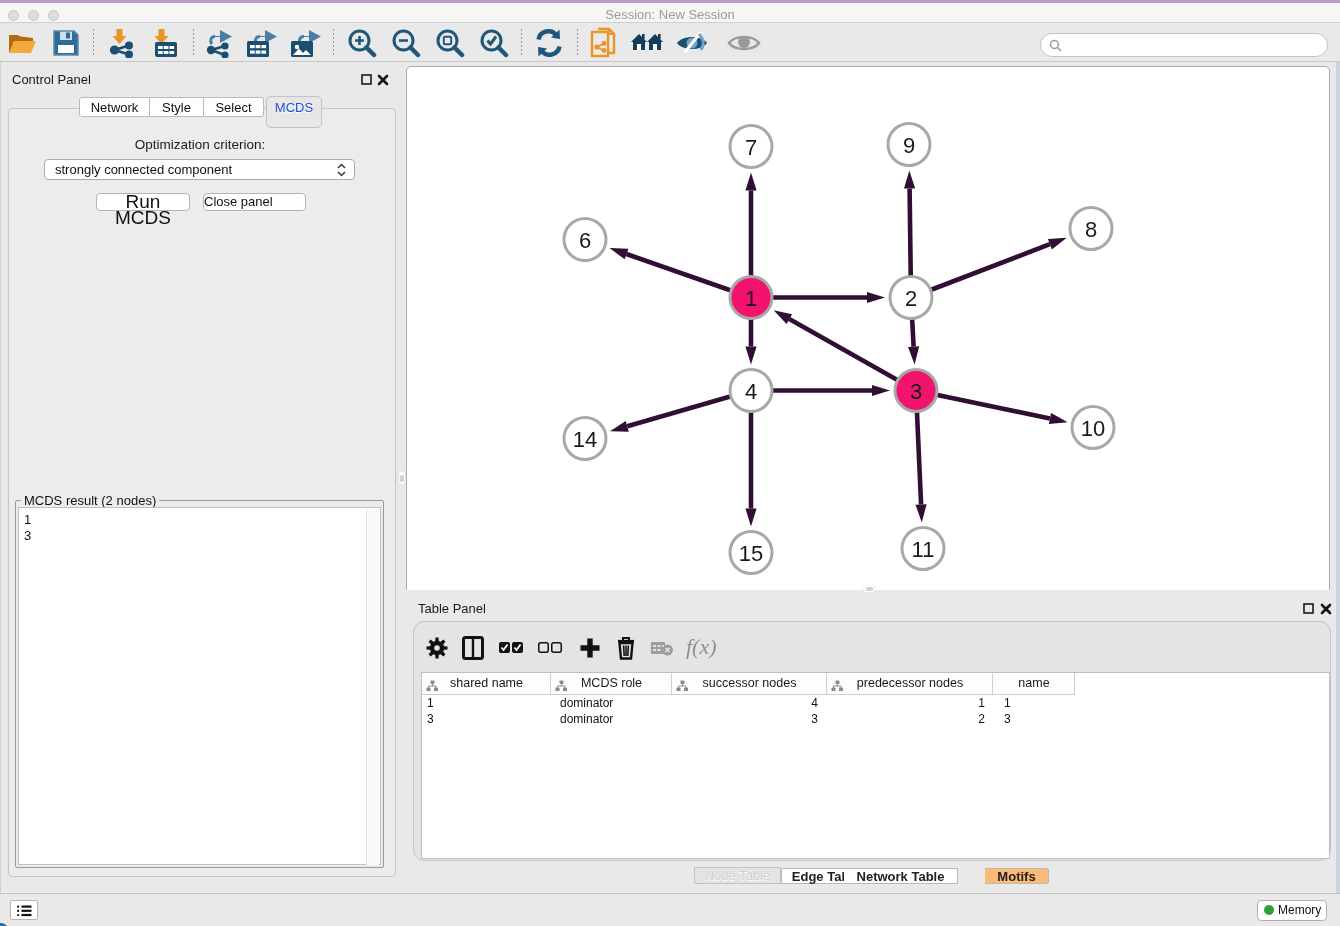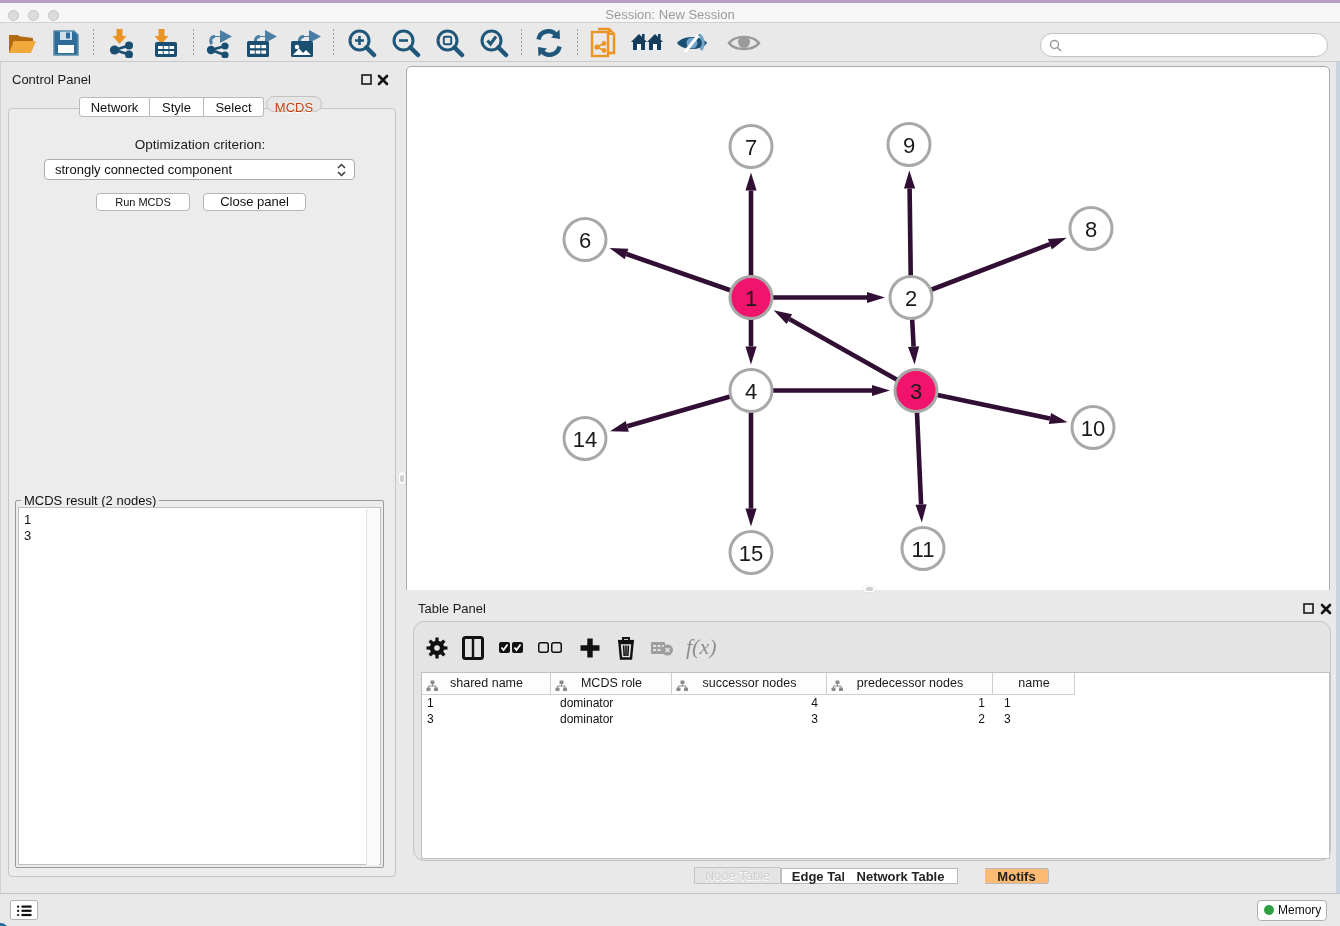--- a/index.html
+++ b/index.html
@@ -163,31 +163,31 @@
     </svg>
   <svg class="abs" style="left:377px;top:11px" width="12" height="12" viewBox="0 0 12 12">
       <path d="M2,2 L10,10 M10,2 L2,10" stroke="#111" stroke-width="2.6" stroke-linecap="round"></path>
     </svg>
 
   <div class="abs" style="left:8px;top:45px;width:388px;height:769px;background:#ececec;border:1px solid #c5c5c5;border-radius:4px"></div>
 
   <div class="abs" style="left:79px;top:34px;width:71px;height:20px;background:#fff;border:1px solid #b9b9b9;border-radius:3px 0 0 3px;text-align:center;font-size:13px;color:#111;line-height:19px">Network</div>
   <div class="abs" style="left:150px;top:34px;width:54px;height:20px;background:#fff;border:1px solid #b9b9b9;border-left:none;text-align:center;font-size:13px;color:#111;line-height:19px">Style</div>
   <div class="abs" style="left:204px;top:34px;width:60px;height:20px;background:#fff;border:1px solid #b9b9b9;border-left:none;border-radius:0 3px 3px 0;text-align:center;font-size:13px;color:#111;line-height:19px">Select</div>
-  <div class="abs" style="left:266px;top:33px;width:56px;height:16px;background:#e7e7e7;border:1px solid #c2c2c2;border-radius:11px;text-align:center;font-size:13px;color:#c2410c;line-height:21px;text-shadow:0 1px 0 #fff">MCDS</div>
+  <div class="abs" style="left:266px;top:33px;width:56px;height:32px;background:#e7e7e7;border:1px solid #c2c2c2;border-radius:5px;text-align:center;font-size:13px;color:#1d4ed8;line-height:21px;text-shadow:0 1px 0 #fff">MCDS</div>
 
   <div class="abs" style="left:0;top:74px;width:400px;text-align:center;font-size:13.5px;color:#1a1a1a">Optimization criterion:</div>
   <div class="abs" style="left:44px;top:96px;width:311px;height:21px;background:#fff;border:1px solid #ababab;border-radius:4px;font-size:13px;color:#111;line-height:19px;padding-left:10px">strongly connected component
     <svg class="abs" style="right:7px;top:3px" width="11" height="14" viewBox="0 0 11 14">
         <path d="M2,5 L5.5,1.5 L9,5" fill="none" stroke="#444" stroke-width="1.7" stroke-linejoin="round"></path>
         <path d="M2,9 L5.5,12.5 L9,9" fill="none" stroke="#444" stroke-width="1.7" stroke-linejoin="round"></path>
       </svg>
   </div>
-  <div class="abs" style="left:96px;top:130px;width:94px;height:18px;background:#fff;border:1px solid #b5b5b5;border-radius:4px;text-align:center;font-size:11px;color:#111;line-height:16px">Run MCDS</div>
-  <div class="abs" style="left:203px;top:130px;width:103px;height:18px;background:#fff;border:1px solid #b5b5b5;border-radius:4px;text-align:center;font-size:13px;color:#111;line-height:16px">Close panel</div>
+  <div class="abs" style="left:96px;top:130px;width:94px;height:18px;background:#fff;border:1px solid #b5b5b5;border-radius:4px;text-align:center;font-size:19px;color:#111;line-height:16px">Run MCDS</div>
+  <div class="abs" style="left:203px;top:130px;width:103px;height:18px;background:#fff;border:1px solid #b5b5b5;border-radius:4px;font-size:13px;color:#111;line-height:16px">Close panel</div>
 
   <div class="abs" style="left:15px;top:437px;width:369px;height:368px;border:1px solid #9a9a9a;border-radius:2px"></div>
   <div class="abs" style="left:21px;top:430px;background:#ececec;padding:0 3px;font-size:13px;color:#111">MCDS result (2 nodes)</div>
   <div class="abs" style="left:18px;top:444px;width:363px;height:358px;background:#fff;border:1px solid #c0c0c0">
     <div class="abs" style="right:1px;top:1px;width:13px;height:356px;background:#fafafa;border-left:1px solid #e2e2e2"></div>
     <div class="abs" style="left:5px;top:4px;font-size:13px;color:#111;line-height:16px">1<br>3</div>
   </div>
 </div>
 
 <div class="abs" style="left:406px;top:66px;width:924px;height:524px;background:#fff;border:1px solid #a9a9a9;border-radius:5px 5px 0 0">

